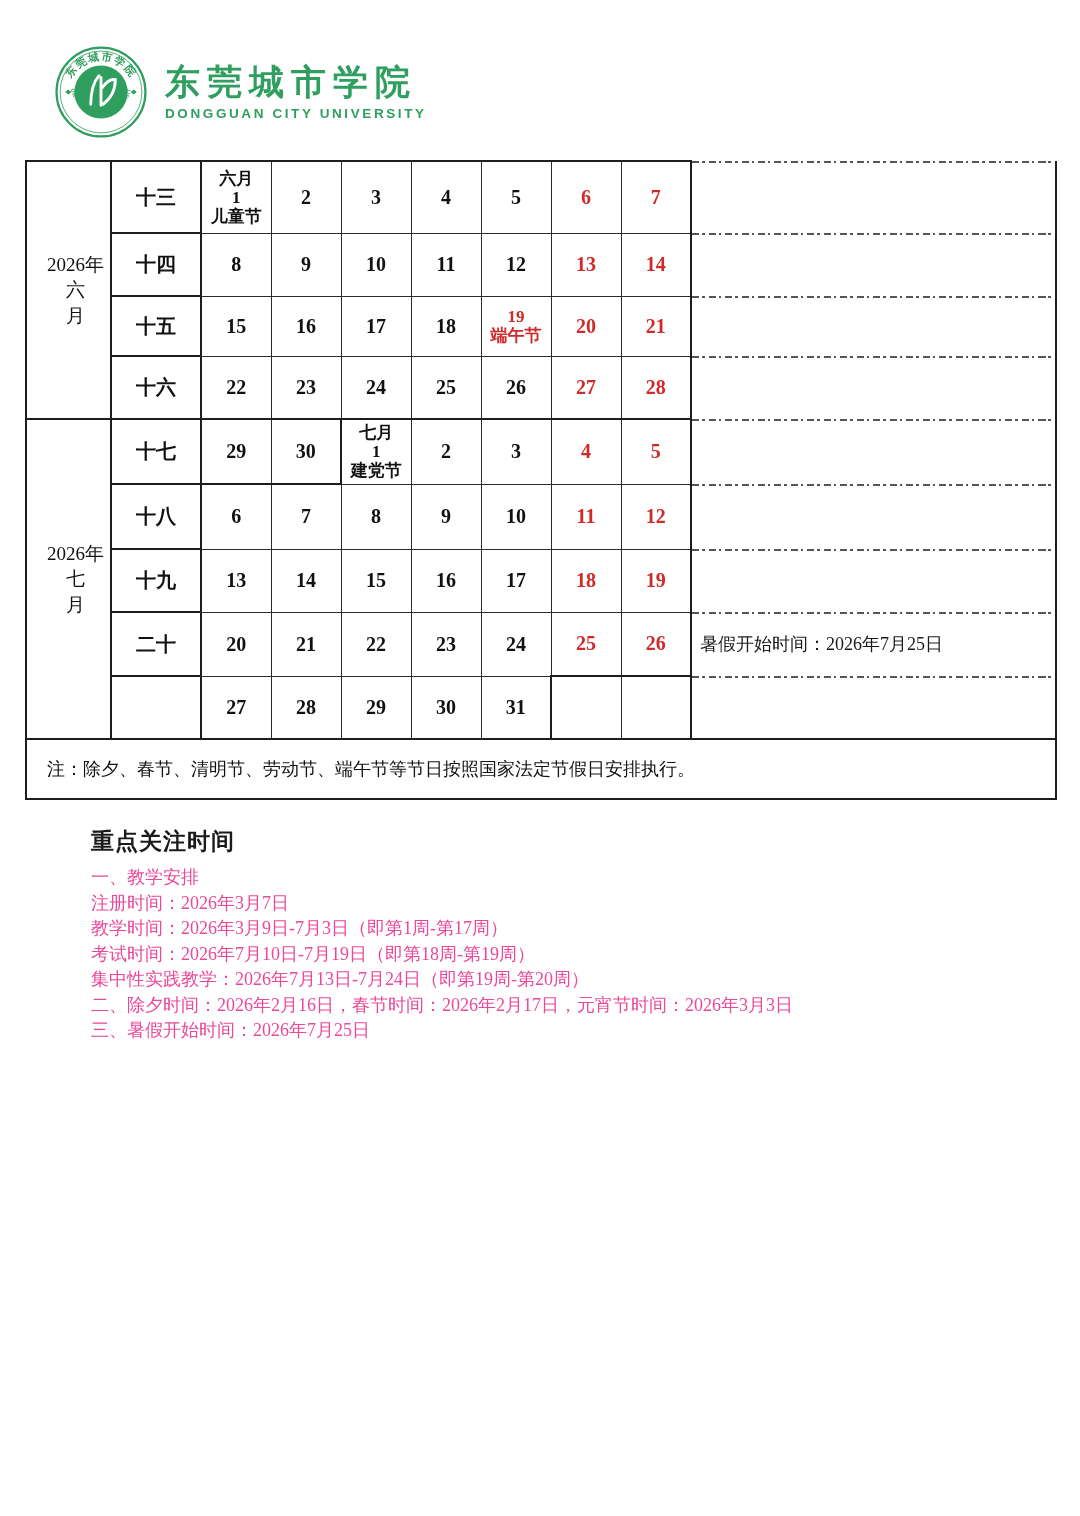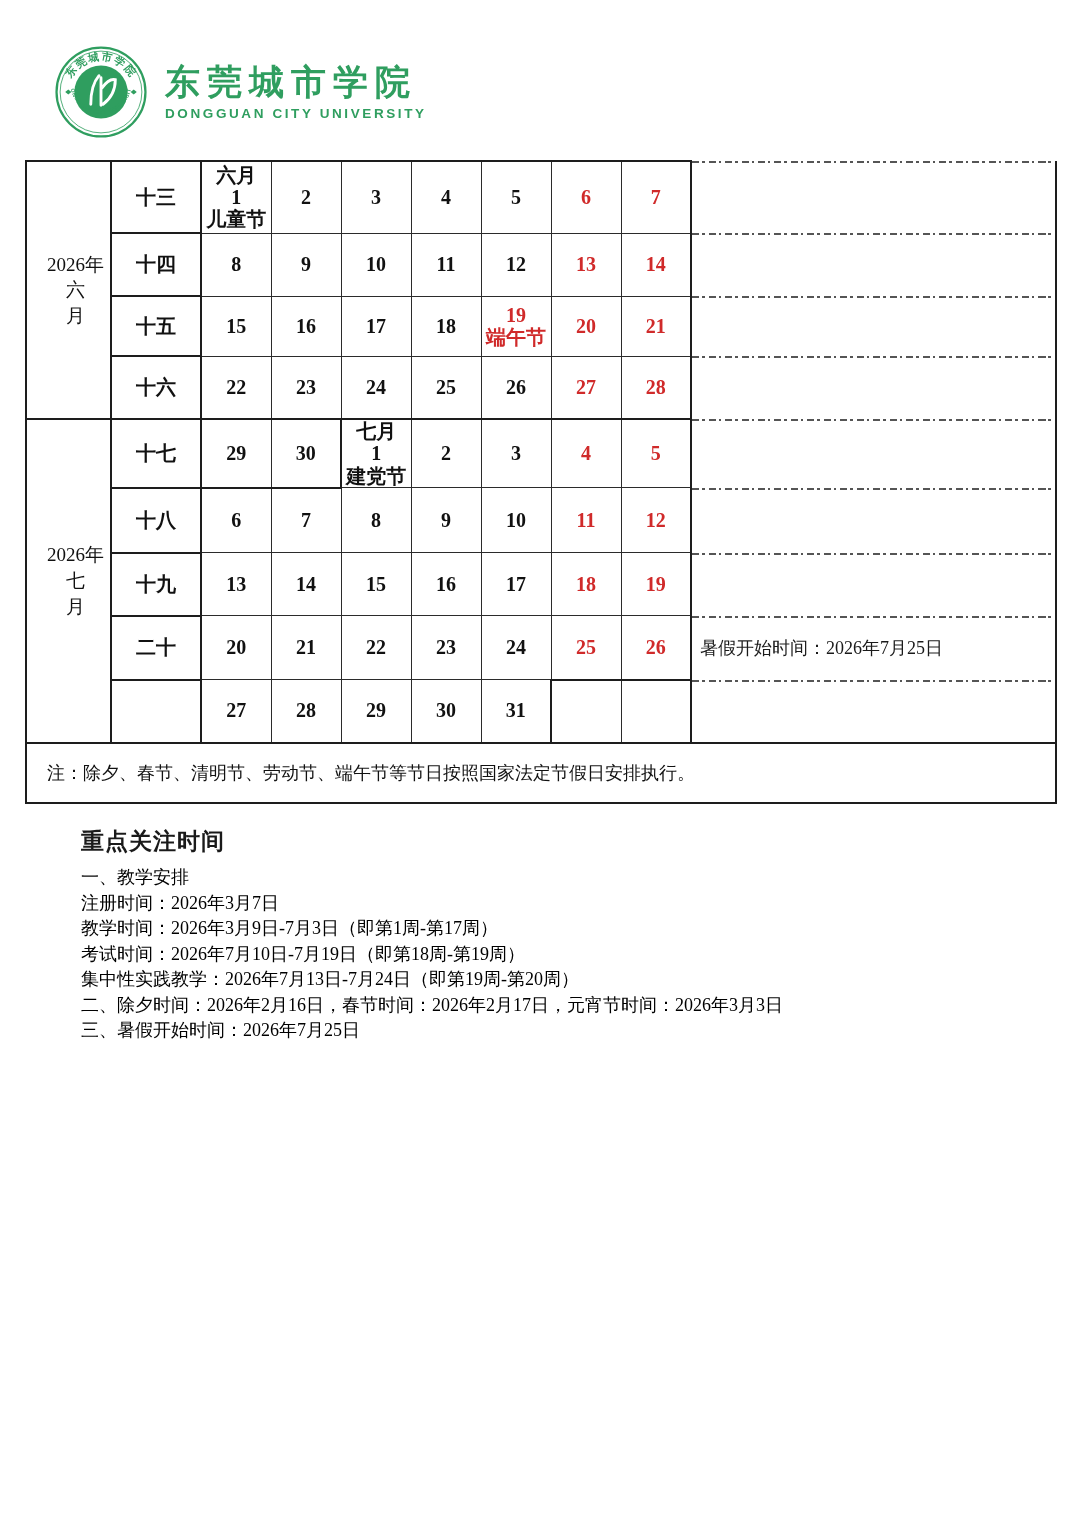--- a/index.html
+++ b/index.html
@@ -17,44 +17,44 @@
 
   
   .cal-wrap { position: absolute; left: 25px; top: 160px; }
   table.cal { border-collapse: collapse; table-layout: fixed; width: 1030px; }
   td { border: 1.4px solid #2b2b2b; text-align: center; vertical-align: middle;
        font-weight: 700; font-size: 20px; color: #111; overflow: hidden; }
 
   td.month-cell { font-weight: 400; font-size: 19px; border-left-width: 2.5px; }
   .month-label div { line-height: 1.35; padding-left: 14px; }
   td.week-cell { border: 2.4px solid #1d1d1d; font-size: 20px; }
-  td.day-cell .cell-line { line-height: 1.12; font-size: 20px; font-weight: 700; }
+  td.day-cell .cell-line { line-height: 1.12; font-size: 17px; font-weight: 700; }
   td.red, td .red, .red { color: #d02a2a; }
 
   td.bt2 { border-top-width: 2.5px; border-top-color: #1d1d1d; }
   td.bb2 { border-bottom-width: 2.5px; border-bottom-color: #1d1d1d; }
   td.bl2 { border-left-width: 2.5px; border-left-color: #1d1d1d; }
   td.br2 { border-right-width: 2.5px; border-right-color: #1d1d1d; border-radius: 30px; }
 
   td.notes-cell {
     border-top: 0; border-bottom: 0; border-right: 2.5px solid #1d1d1d;
     border-left: 2.5px solid #1d1d1d;
     background-image: repeating-linear-gradient(90deg, #555 0 7px, transparent 7px 10px, #555 10px 12.5px, transparent 12.5px 16.5px);
     background-size: 100% 2px; background-repeat: no-repeat; background-position: left top;
     font-weight: 400; font-size: 18px; text-align: left; padding-left: 8px; color: #1a1a1a;
   }
   tr.note-row td {
     border: 2.5px solid #1d1d1d; font-weight: 400; font-size: 18px;
     text-align: left; padding-left: 20px; height: 60px;
   }
 
   
-  .key-dates { position: absolute; left: 81px; top: 826px; width: 900px; }
+  .key-dates { position: absolute; left: 91px; top: 826px; width: 900px; }
   .key-dates h2 { font-size: 23px; font-weight: 700; letter-spacing: 1px; margin-bottom: 8px; }
-  .key-dates .kd-line { font-size: 18px; line-height: 25.5px; font-weight: 400; color: #000000; }
+  .key-dates .kd-line { font-size: 18px; line-height: 25.5px; font-weight: 400; color: #ec4899; }
 </style>
 </head>
 <body>
 
 <div class="header">
   <svg class="seal" viewBox="0 0 90 90">
     <defs>
       <path id="arcTop" d="M 12,47 A 33,33 0 0 1 78,47"></path>
       <path id="arcBot" d="M 15.5,42 A 30,30 0 0 0 74.5,42"></path>
     </defs>

